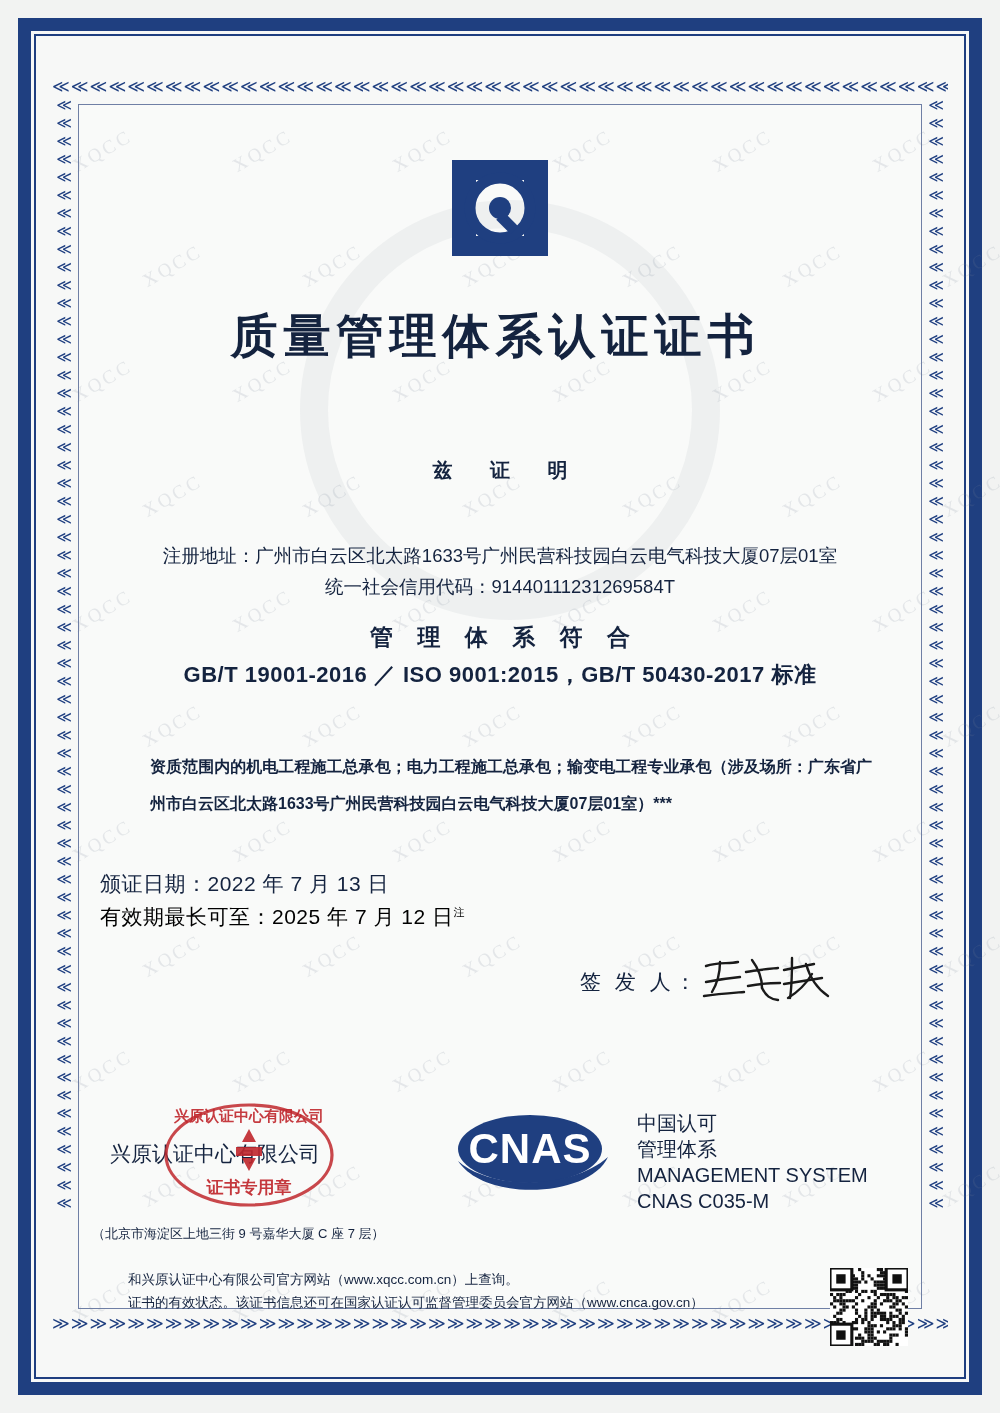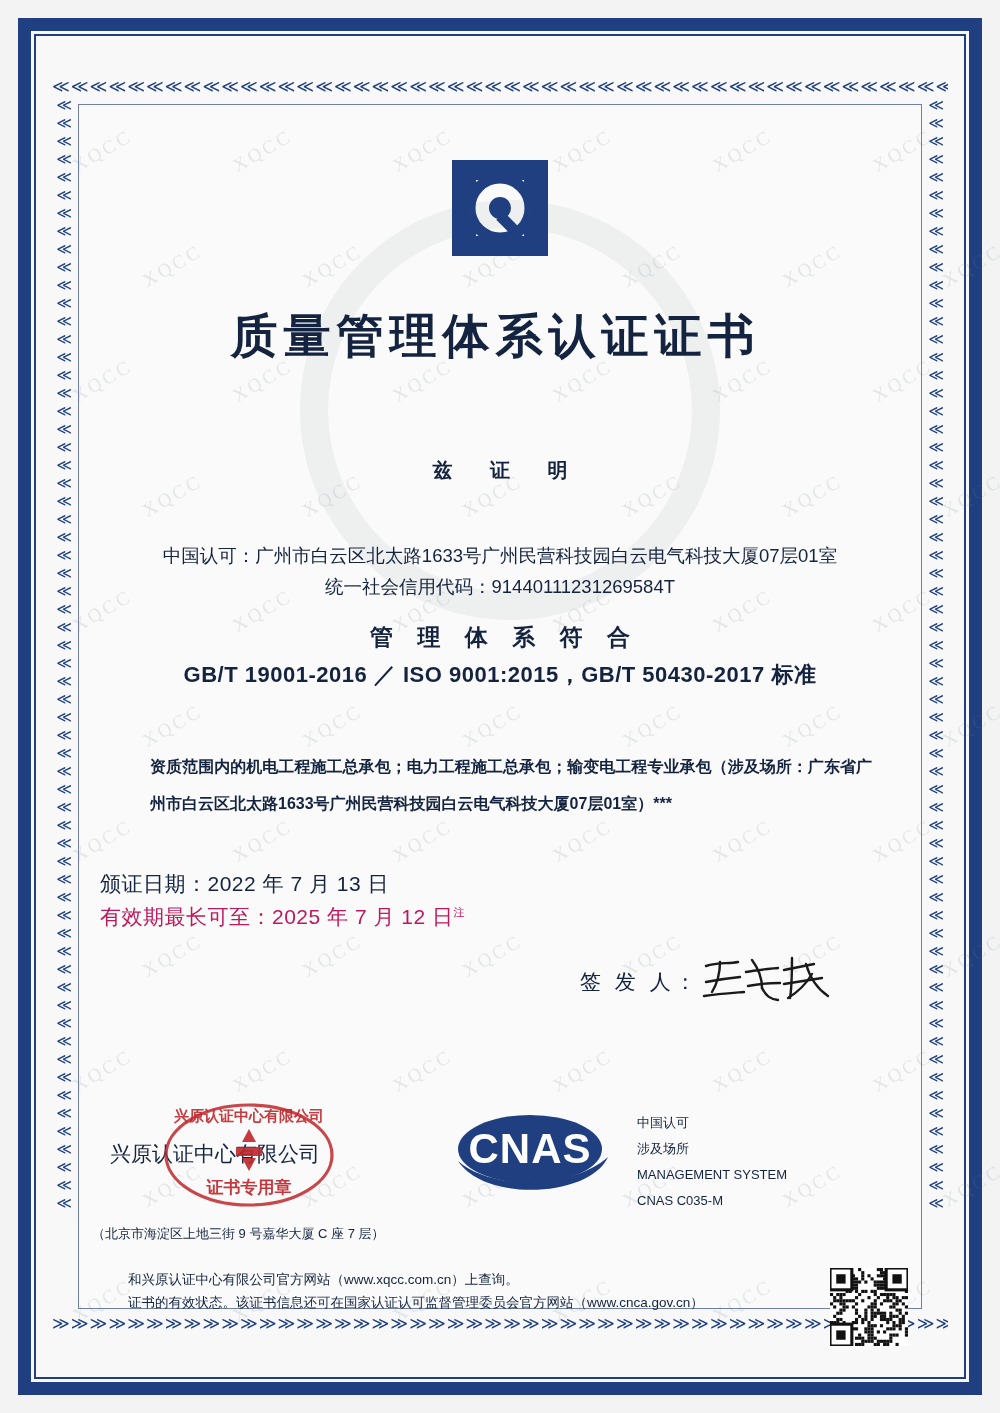--- a/index.html
+++ b/index.html
@@ -146,21 +146,21 @@
     position:absolute;left:150px;right:128px;top:748px;
     font-size:16px;font-weight:bold;color:#14233f;
     line-height:37px;text-align:justify;letter-spacing:0px;
   }
   .issue-date{
     position:absolute;left:100px;top:870px;
     font-size:21px;color:#14233f;letter-spacing:0.5px;
   }
   .expiry{
     position:absolute;left:100px;top:903px;
-    font-size:21px;color:#be185d;letter-spacing:0.5px;
+    font-size:21px;color:#000000;letter-spacing:0.5px;
   }
   .expiry sup{font-size:11px;}
   .signer-label{
     position:absolute;left:580px;top:968px;
     font-size:21px;color:#14233f;letter-spacing:4px;
   }
   .signature{
     position:absolute;left:700px;top:952px;
     width:135px;height:55px;
   }
@@ -176,21 +176,21 @@
   }
   .stamp{
     position:absolute;left:158px;top:1095px;
     width:182px;height:132px;
   }
   .cnas-logo{
     position:absolute;left:440px;top:1105px;width:180px;height:100px;
   }
   .cnas-info{
     position:absolute;left:637px;top:1110px;
-    font-size:13px;color:#14233f;line-height:26px;
+    font-size:20px;color:#14233f;line-height:26px;
   }
   .qr{
     position:absolute;right:92px;top:1268px;
     width:78px;height:78px;
   }
   .notes{
     position:absolute;left:100px;top:1268px;width:640px;
     font-size:13.5px;color:#14233f;line-height:23px;
   }
   .notes .nlabel{letter-spacing:1px;}
@@ -299,21 +299,21 @@
         <circle cx="80" cy="80" r="30" fill="none" stroke="#1f3f80" stroke-width="11"></circle>
         <rect x="84" y="84" width="20" height="11" fill="#1f3f80" transform="rotate(45 84 84)"></rect>
         <circle cx="80" cy="80" r="11" fill="#1f3f80"></circle>
       </svg>
     </div>
 
     <div class="title">质量管理体系认证证书</div>
 
 
     <div class="hereby">兹 证 明</div>
-    <div class="addr">中国认可：广州市白云区北太路1633号广州民营科技园白云电气科技大厦07层01室</div>
+    <div class="addr">注册地址：广州市白云区北太路1633号广州民营科技园白云电气科技大厦07层01室</div>
     <div class="credit">统一社会信用代码：91440111231269584T</div>
 
     <div class="conform">管 理 体 系 符 合</div>
     <div class="standards">GB/T 19001-2016 ／ ISO 9001:2015，GB/T 50430-2017 标准</div>
     <div class="scope">资质范围内的机电工程施工总承包；电力工程施工总承包；输变电工程专业承包（涉及场所：广东省广州市白云区北太路1633号广州民营科技园白云电气科技大厦07层01室）***</div>
 
     <div class="issue-date">颁证日期：2022 年 7 月 13 日</div>
     <div class="expiry">
       <span>有效期最长可至：2025 年 7 月 12 日</span><sup>注</sup>
     </div>
@@ -358,21 +358,21 @@
     <div class="cnas-logo">
       <svg viewBox="0 0 180 100" width="180" height="100" aria-hidden="true">
         <ellipse cx="90" cy="44" rx="72" ry="34" fill="#1f3f80"></ellipse>
         <path d="M18 56 C52 86 132 84 168 52 C150 92 46 98 18 56 Z" fill="#1f3f80"></path>
         <text x="90" y="58" text-anchor="middle" font-size="42" font-weight="bold" fill="#ffffff" font-family="Liberation Sans, sans-serif" letter-spacing="1" id="cnas-word">CNAS</text>
       </svg>
     </div>
 
     <div class="cnas-info">
       <div>中国认可</div>
-      <div>涉及场所</div>
+      <div>管理体系</div>
       <div>MANAGEMENT SYSTEM</div>
       <div>CNAS C035-M</div>
     </div>
 
     <div class="notes">
       <div style="padding-left:28px;">和兴原认证中心有限公司官方网站（www.xqcc.com.cn）上查询。</div>
       <div style="padding-left:28px;">证书的有效状态。该证书信息还可在国家认证认可监督管理委员会官方网站（www.cnca.gov.cn）</div>
     </div>
 
     <div class="qr">

